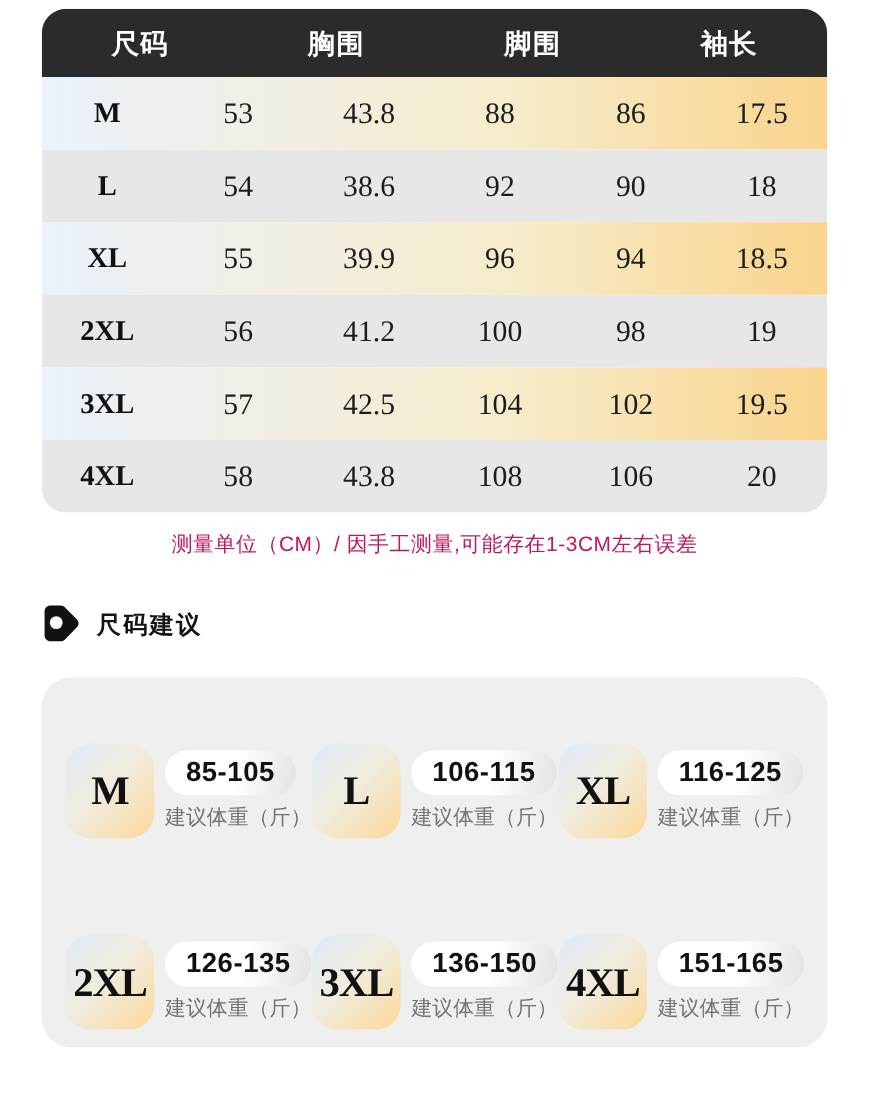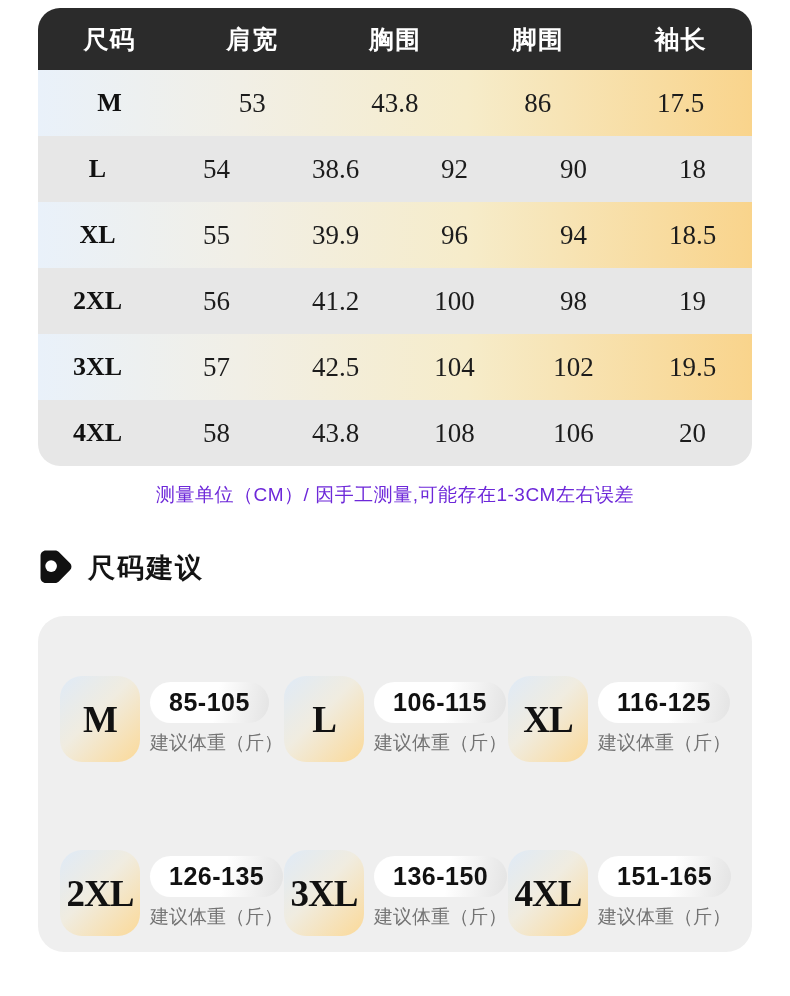--- a/index.html
+++ b/index.html
@@ -31,32 +31,32 @@
   .trow .cell {
     flex: 1; text-align: center;
     font-family: "Liberation Serif", serif;
     font-size: 27px; color: #1c1c1c;
   }
   .trow .cell.size { font-weight: 700; font-size: 26px; color: #111111; }
 
   
   .note {
     position: absolute; left: 0; top: 482px; width: 790px;
-    text-align: center; color: #6d28d9; font-size: 19px; letter-spacing: 0.5px;
+    text-align: center; color: #be185d; font-size: 19px; letter-spacing: 0.5px;
   }
 
   
   .section-head {
     position: absolute; left: 38px; top: 549px;
     display: flex; align-items: center; gap: 15px;
   }
   .tag-icon { width: 35px; height: 37px; display: block; }
   .section-title {
     font-family: "Liberation Serif", serif;
-    font-size: 27px; font-weight: 700; color: #141414; letter-spacing: 2px;
+    font-size: 22px; font-weight: 700; color: #141414; letter-spacing: 2px;
   }
 
   
   .panel {
     position: absolute; left: 38px; top: 616px; width: 714px; height: 336px;
     background: #efefef; border-radius: 26px;
     display: grid; grid-template-columns: repeat(3, 1fr);
     grid-template-rows: repeat(2, auto);
     row-gap: 56px; padding: 44px 20px 0 22px;
   }
@@ -77,30 +77,30 @@
     white-space: nowrap;
   }
   .weight-label { margin-top: 7px; font-size: 19px; color: #737373; white-space: nowrap; }
 </style>
 </head>
 <body>
 
 <div class="size-table">
   <div class="thead">
     <div class="cell">尺码</div>
-    <div class="cell">肩宽</div>
     <div class="cell">胸围</div>
     <div class="cell">脚围</div>
     <div class="cell">袖长</div>
   </div>
 
   <div class="trow grad">
     <div class="cell size">M</div>
     <div class="cell">53</div>
     <div class="cell">43.8</div>
+    <div class="cell">88</div>
     <div class="cell">86</div>
     <div class="cell">17.5</div>
   </div>
   <div class="trow gray">
     <div class="cell size">L</div>
     <div class="cell">54</div>
     <div class="cell">38.6</div>
     <div class="cell">92</div>
     <div class="cell">90</div>
     <div class="cell">18</div>

